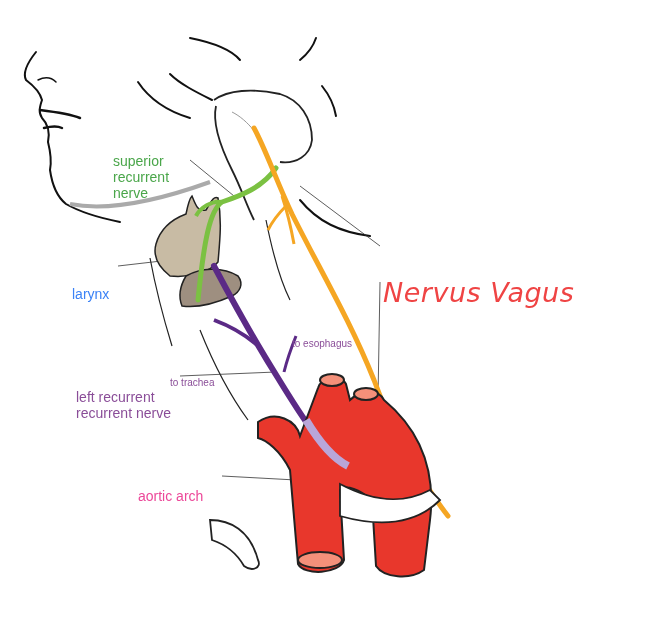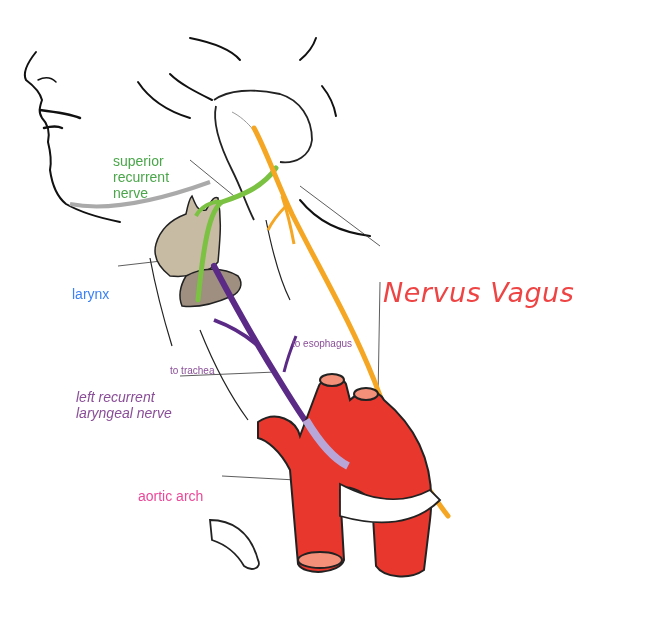--- a/index.html
+++ b/index.html
@@ -1,23 +1,23 @@
 <!DOCTYPE html>
 <html><head>
 <meta charset="utf-8">
 <style>
   html, body { margin:0; padding:0; background:#ffffff; }
   body { width:655px; height:632px; position:relative; overflow:hidden; font-family:"Liberation Sans", sans-serif; }
   #diagram { position:absolute; left:0; top:0; width:655px; height:632px; }
   .label { position:absolute; font-family:"Liberation Sans", sans-serif; line-height:1.15; white-space:nowrap;margin-top:25px; }
   .lbl-sln { left:113px; top:128px; font-size:14px; color:#4aa64a; }
   .lbl-larynx { left:72px; top:261px; font-size:14px; color:#3b82f6; }
-  .lbl-trachea { left:170px; top:340px; font-size:10px; color:#8a4d98; }
+  .lbl-trachea { left:170px; top:352px; font-size:10px; color:#8a4d98; }
   .lbl-esoph { left:292px; top:313px; font-size:10px; color:#8a4d98; }
-  .lbl-lrln { left:76px; top:364px; font-size:14px; color:#8a4d98;font-style:italic; }
+  .lbl-lrln { left:76px; top:364px; font-size:14px; color:#8a4d98; }
   .lbl-aortic { left:138px; top:463px; font-size:14px; color:#ec4899; }
   .lbl-title { left:383px; top:252px; font-size:27px; color:#ef4444; font-family:"DejaVu Sans", sans-serif; font-style:italic; letter-spacing:0.5px; }
 </style>
 </head>
 <body>
 
 <svg id="diagram" viewBox="0 0 655 632" xmlns="http://www.w3.org/2000/svg">
 
   <g fill="none" stroke="#111" stroke-width="2" stroke-linecap="round">
     <path d="M36 52 C 28 62, 22 72, 26 80 C 34 86, 40 92, 42 100 C 40 106, 38 112, 42 118 C 48 124, 50 132, 48 142 C 50 150, 52 160, 50 170 C 52 184, 56 196, 66 204 C 80 212, 100 218, 120 222"></path>
@@ -84,16 +84,16 @@
 <div class="label lbl-sln">
   <div>superior</div>
   <div>recurrent</div>
   <div>nerve</div>
 </div>
 <div class="label lbl-larynx">larynx</div>
 <div class="label lbl-trachea">to trachea</div>
 <div class="label lbl-esoph">to esophagus</div>
 <div class="label lbl-lrln">
   <div>left recurrent</div>
-  <div>laryngeal nerve</div>
+  <div>recurrent nerve</div>
 </div>
 <div class="label lbl-aortic">aortic arch</div>
 <div class="label lbl-title">Nervus Vagus</div>
 
 </body></html>

